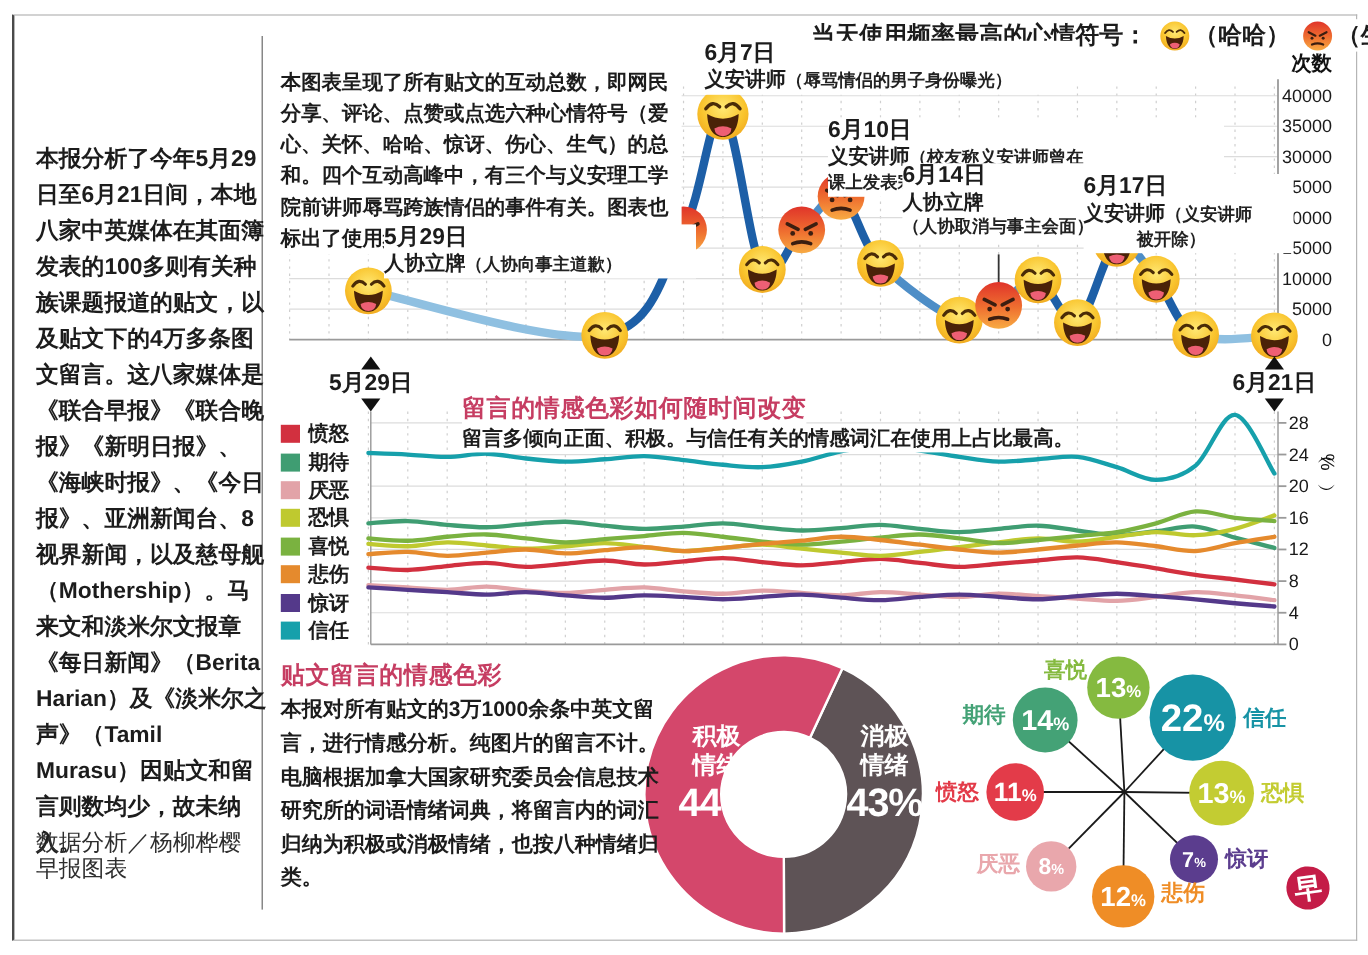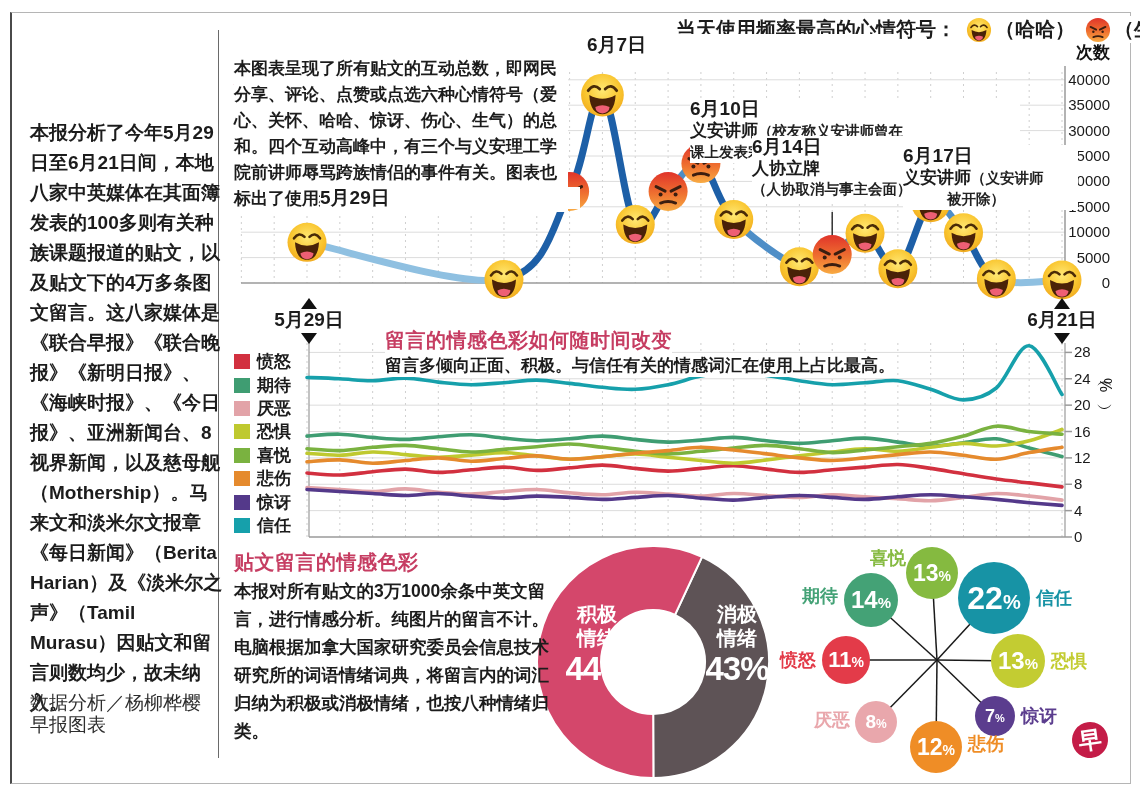--- a/index.html
+++ b/index.html
@@ -264,23 +264,25 @@
       </svg>
     <span>（哈哈）</span>
     <svg width="26" height="26" viewBox="-21 -21 42 42">
         <use href="#em-angry"></use>
       </svg>
     <span>（生气）</span>
   </div>
 
   <div class="overlay whitebg anno" style="left:320px;top:187px;width:260px;">
     <div class="anno-date">5月29日</div>
+    <div class="anno-body"><span>人协立牌</span><span class="anno-paren">（人协向事主道歉）</span></div>
   </div>
   <div class="overlay whitebg anno" style="left:587px;top:34px;width:310px;">
     <div class="anno-date">6月7日</div>
+    <div class="anno-body"><span>义安讲师</span><span class="anno-paren">（辱骂情侣的男子身份曝光）</span></div>
   </div>
   <div class="overlay whitebg anno" style="left:690px;top:98px;width:330px;">
     <div class="anno-date">6月10日</div>
     <div class="anno-body"><span>义安讲师</span><span class="anno-paren">（校友称义安讲师曾在</span><span class="anno-paren anno-paren2">课上发表宗教歧视言论）</span></div>
   </div>
   <div class="overlay whitebg anno" style="left:752px;top:136px;width:215px;">
     <div class="anno-date">6月14日</div>
     <div class="anno-body"><span>人协立牌</span><span class="anno-paren anno-paren2">（人协取消与事主会面）</span></div>
   </div>
   <div class="overlay whitebg anno" style="left:903px;top:145px;width:175px;">

